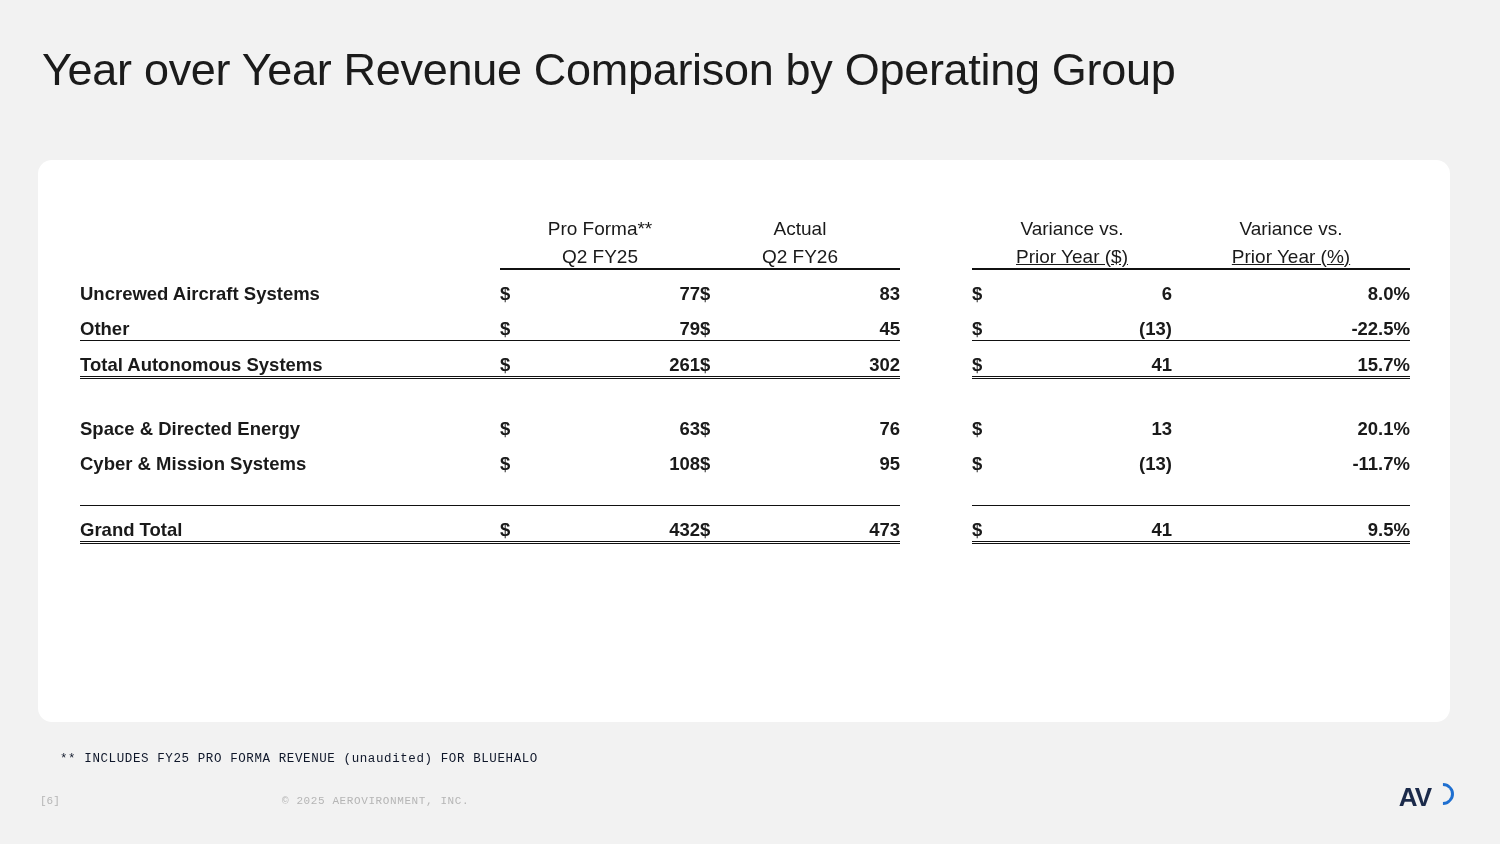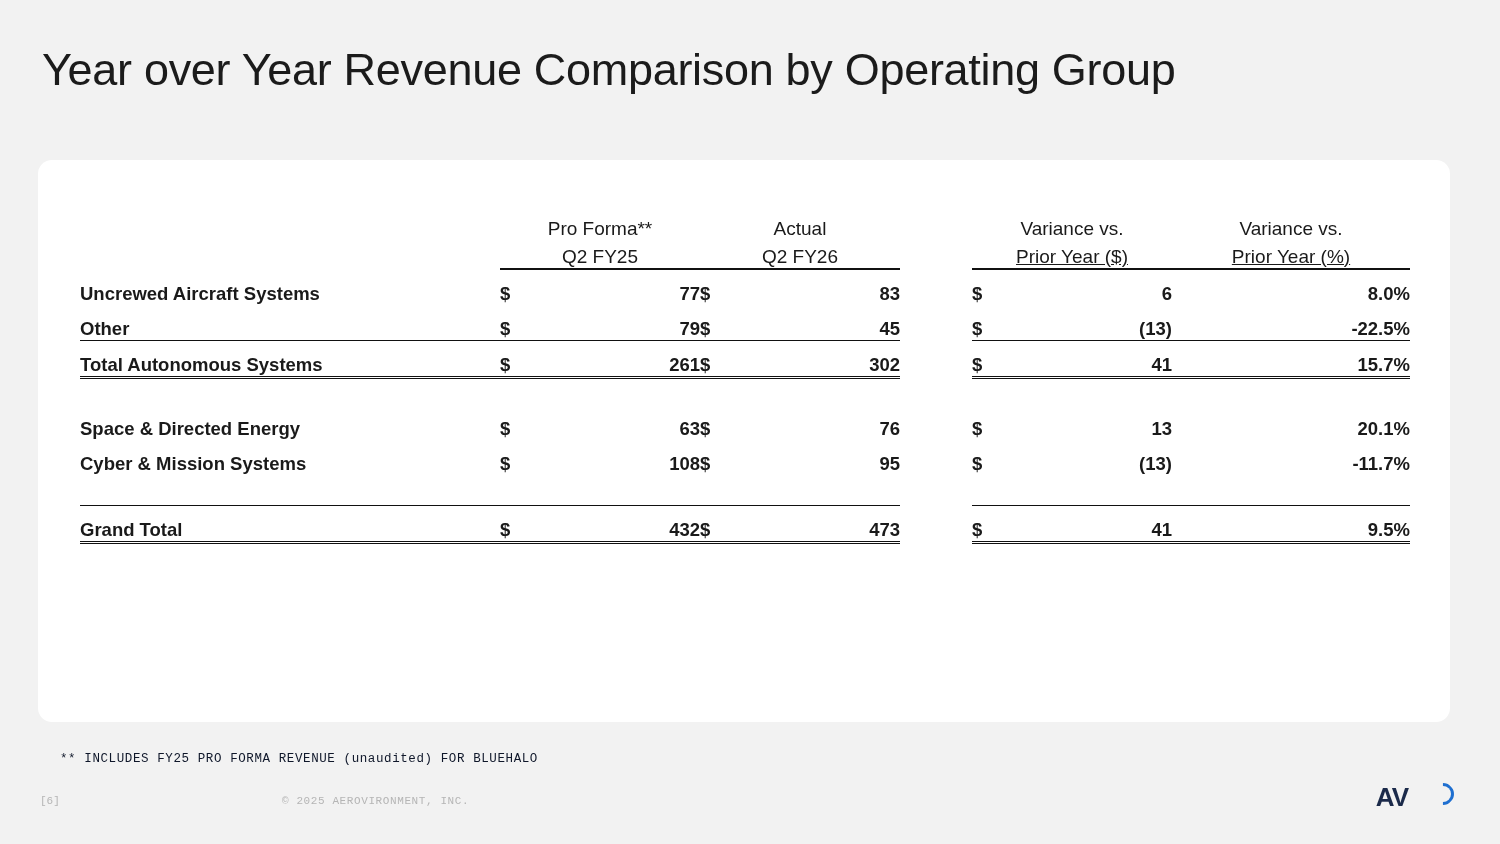--- a/index.html
+++ b/index.html
@@ -143,21 +143,20 @@
     position: absolute;
     right: 46px;
     top: 782px;
     font-family: "Liberation Sans", sans-serif;
     font-size: 26px;
     font-weight: 700;
     letter-spacing: -1px;
     color: #1b2a4a;
     display: flex;
     align-items: baseline;
-    gap: 23px;
   }
   .logo .swoosh {
     display: inline-block;
     width: 16px;
     height: 16px;
     margin-left: 1px;
     border: 3px solid #1f6fd0;
     border-left-color: transparent;
     border-bottom-color: transparent;
     border-radius: 50%;

